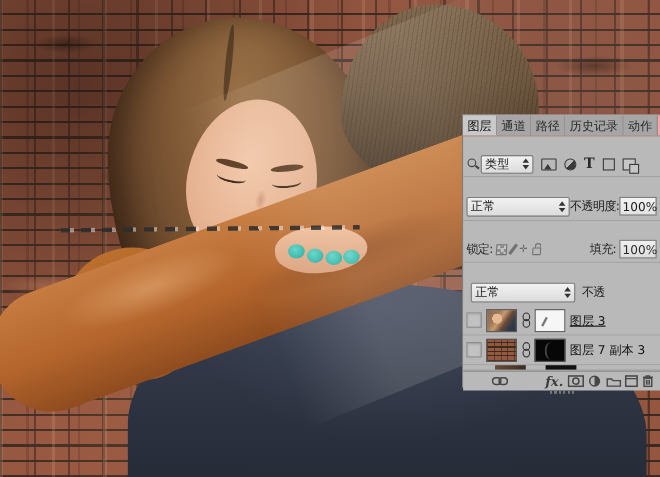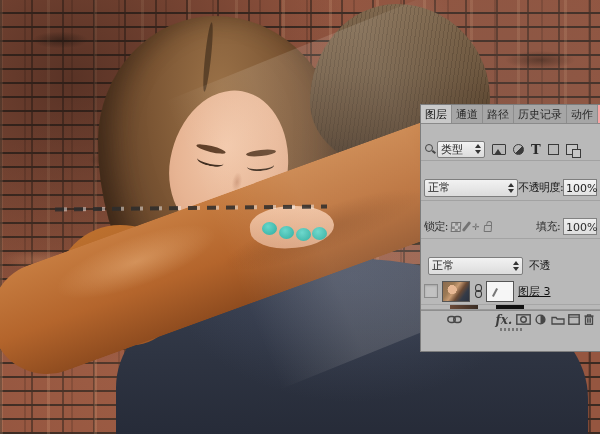--- a/index.html
+++ b/index.html
@@ -309,20 +309,30 @@
         <span class="chain">
             <i></i>
             <i></i>
           </span>
         <span class="mask white"></span>
         <span class="lname underl">图层 3</span>
       </div>
 
 
 
+      <div class="lrow">
+        <span class="eyebox"></span>
+        <span class="thumb brick"></span>
+        <span class="chain">
+            <i></i>
+            <i></i>
+          </span>
+        <span class="mask black"></span>
+        <span class="lname">图层 7 副本 3</span>
+      </div>
 
       <div class="partial-row">
         <span class="pr-sp"></span>
         <span class="pr-a"></span>
         <span class="pr-b"></span>
       </div>
     </div>
 
     <div class="bottombar">
       <span class="bic">

